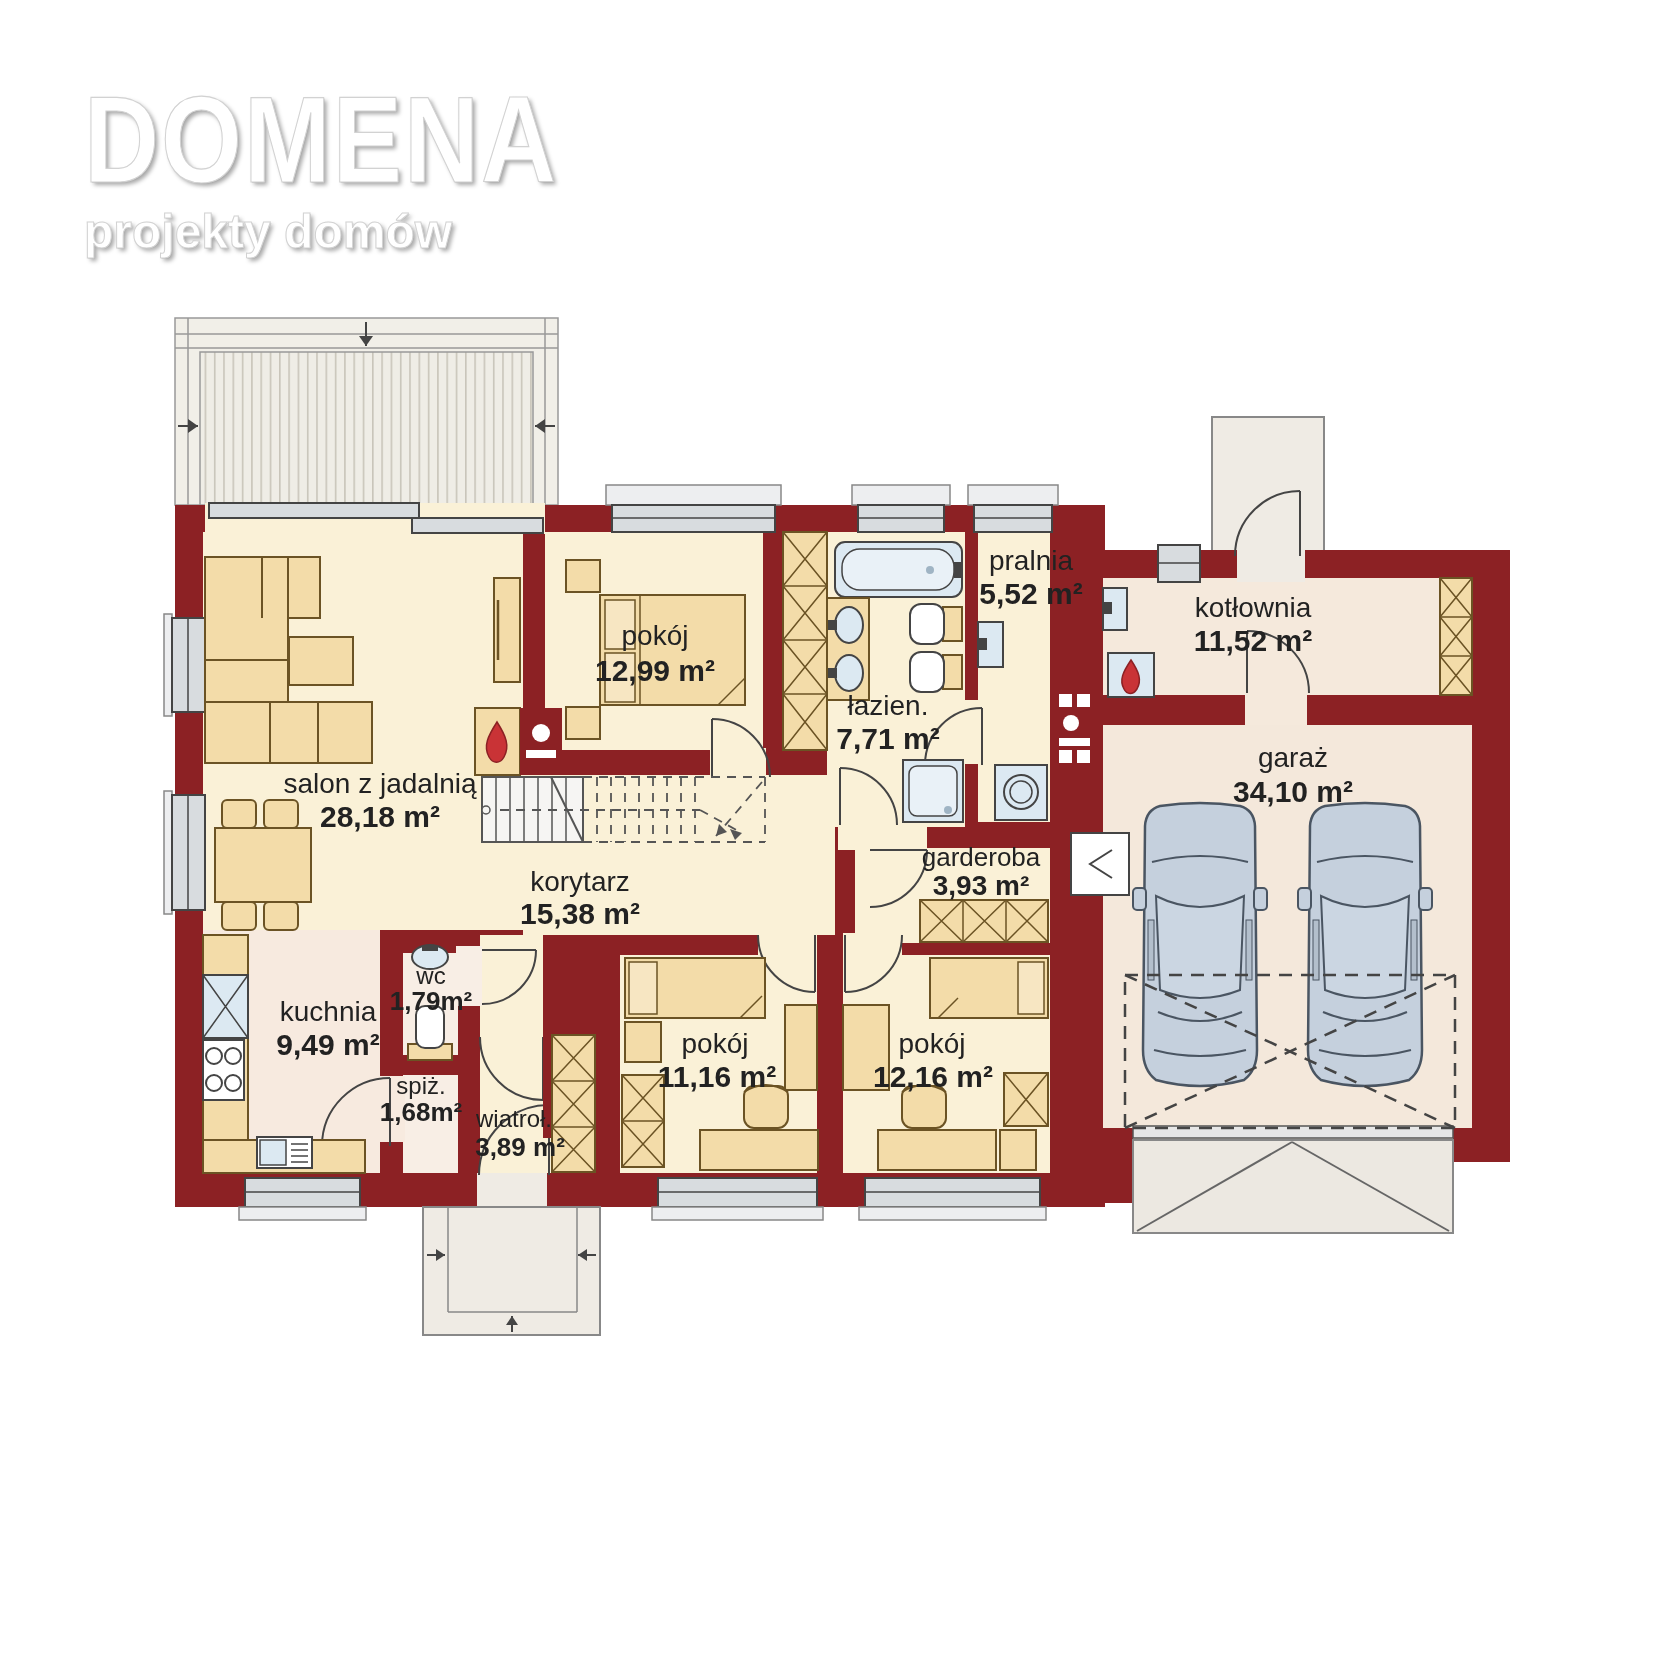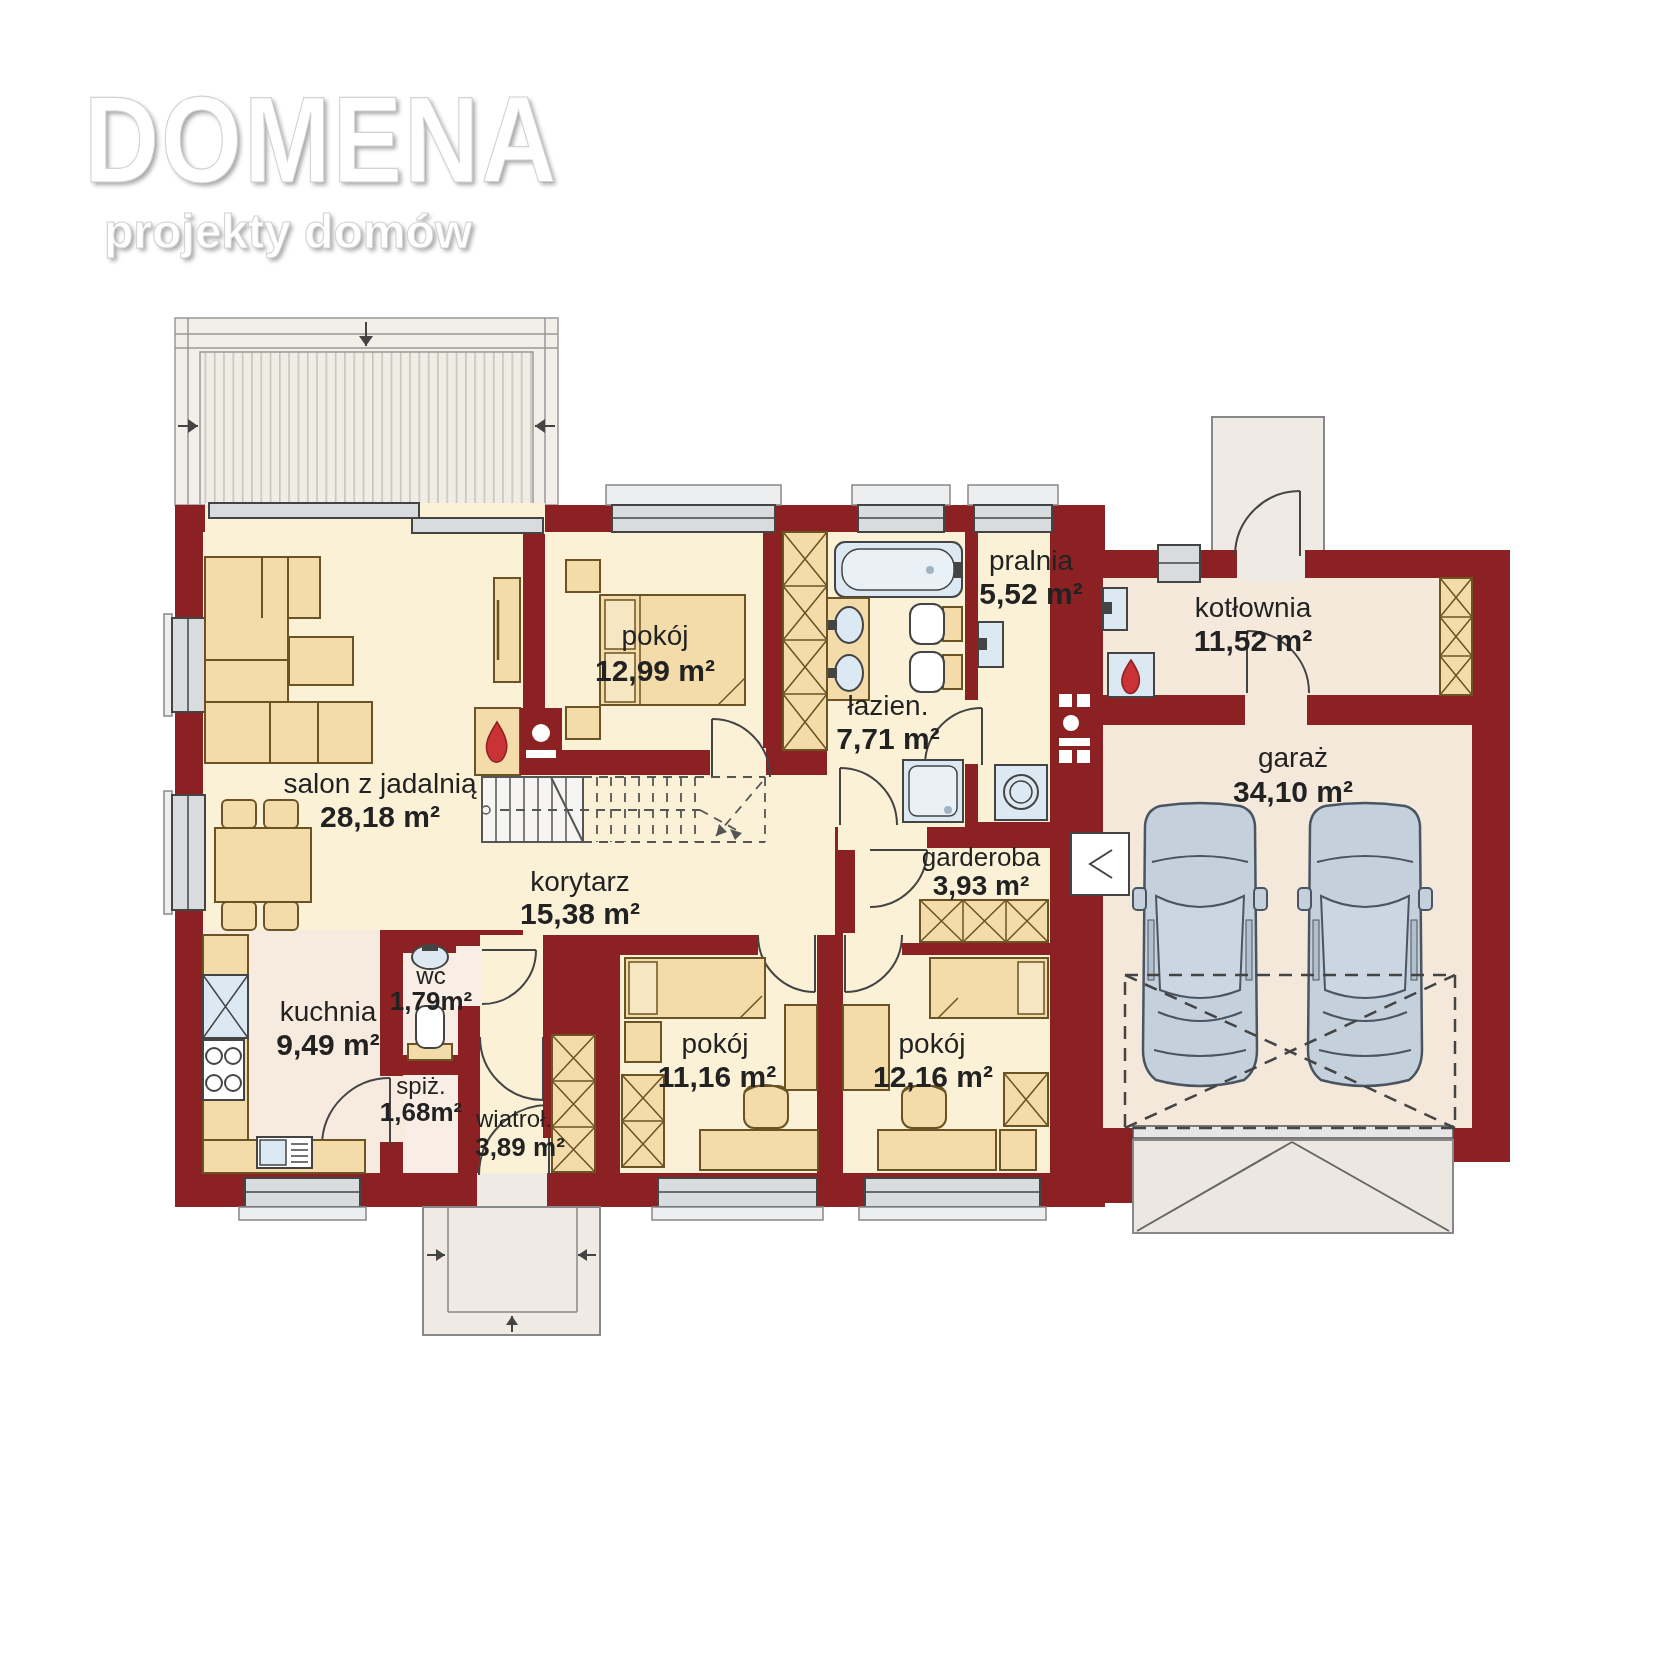--- a/index.html
+++ b/index.html
@@ -5,21 +5,20 @@
   html,body{margin:0;padding:0;background:#fff;}
   .canvas{position:relative;width:1680px;height:1552px;background:#fff;overflow:hidden;
           font-family:"Liberation Sans", sans-serif;}
   .logo{position:absolute;left:84px;top:78px;line-height:1;}
   .logo .brand{font-size:104px;font-weight:bold;letter-spacing:2px;color:#fff;
                transform:scaleY(1.18);transform-origin:left top;display:block;
                text-shadow:3px 3px 4px #a8a8a8, 1px 1px 0 #d9d9d9;
                -webkit-text-stroke:1px #d2d2d2;}
   .logo .tagline{font-size:48px;font-weight:bold;color:#fff;display:block;margin-top:26px;
                text-shadow:3px 3px 4px #a8a8a8, 1px 1px 0 #d9d9d9;
-               margin-left:20px;
                -webkit-text-stroke:1px #d2d2d2;}
   svg{position:absolute;left:0;top:0;}
   svg text{font-family:"Liberation Sans", sans-serif;fill:#222;text-anchor:middle;}
   .rn{font-size:28px;}
   .ra{font-size:30px;font-weight:bold;}
   .rn-m{font-size:26px;}
   .ra-m{font-size:28px;font-weight:bold;}
   .rn-s{font-size:24px;}
   .ra-s{font-size:26px;font-weight:bold;}
   .wall{fill:#8C2124;}

